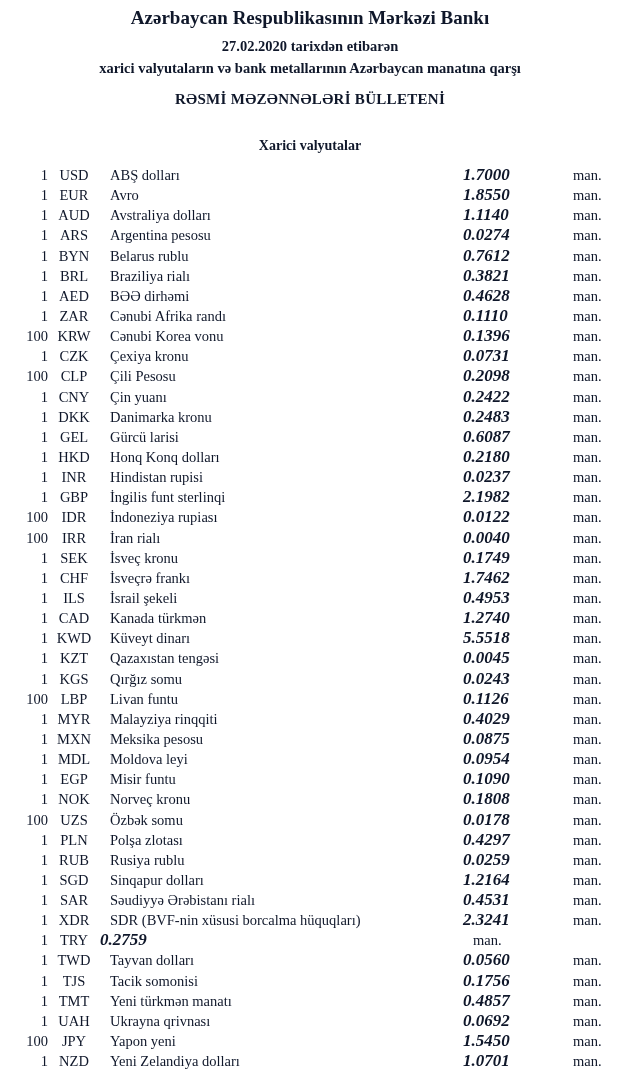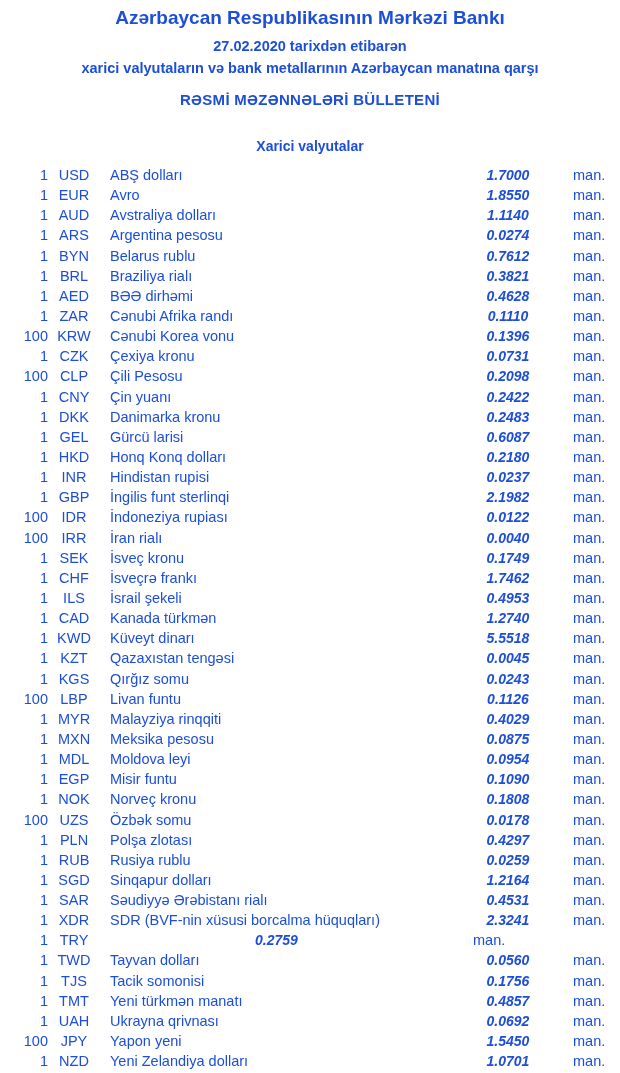--- a/index.html
+++ b/index.html
@@ -5,22 +5,22 @@
   html, body {
     margin: 0;
     padding: 0;
     background: #ffffff;
   }
   .page {
     position: relative;
     width: 620px;
     height: 1073px;
     background: #ffffff;
-    color: #1d4ed8;
-    font-family: Liberation Sans, sans-serif;
+    color: #0f172a;
+    font-family: Liberation Serif, serif;
     overflow: hidden;
   }
   .header {
     text-align: center;
     padding-top: 7px;
   }
   .bank-name {
     margin: 0;
     font-size: 19px;
     font-weight: bold;
@@ -69,25 +69,25 @@
   }
   .code {
     text-align: center;
   }
   .name {
     padding-left: 3px;
     overflow: hidden;
     margin-left: 7px;
   }
   .rate {
-    text-align: center;
+    text-align: left;
     padding-right: 10px;
     font-weight: bold;
     font-style: italic;
-    font-size: 14px;
+    font-size: 17px;
   }
   .unit {
     padding-left: 10px;
   }
 </style>
 </head>
 <body>
 
 <div class="page">
 

